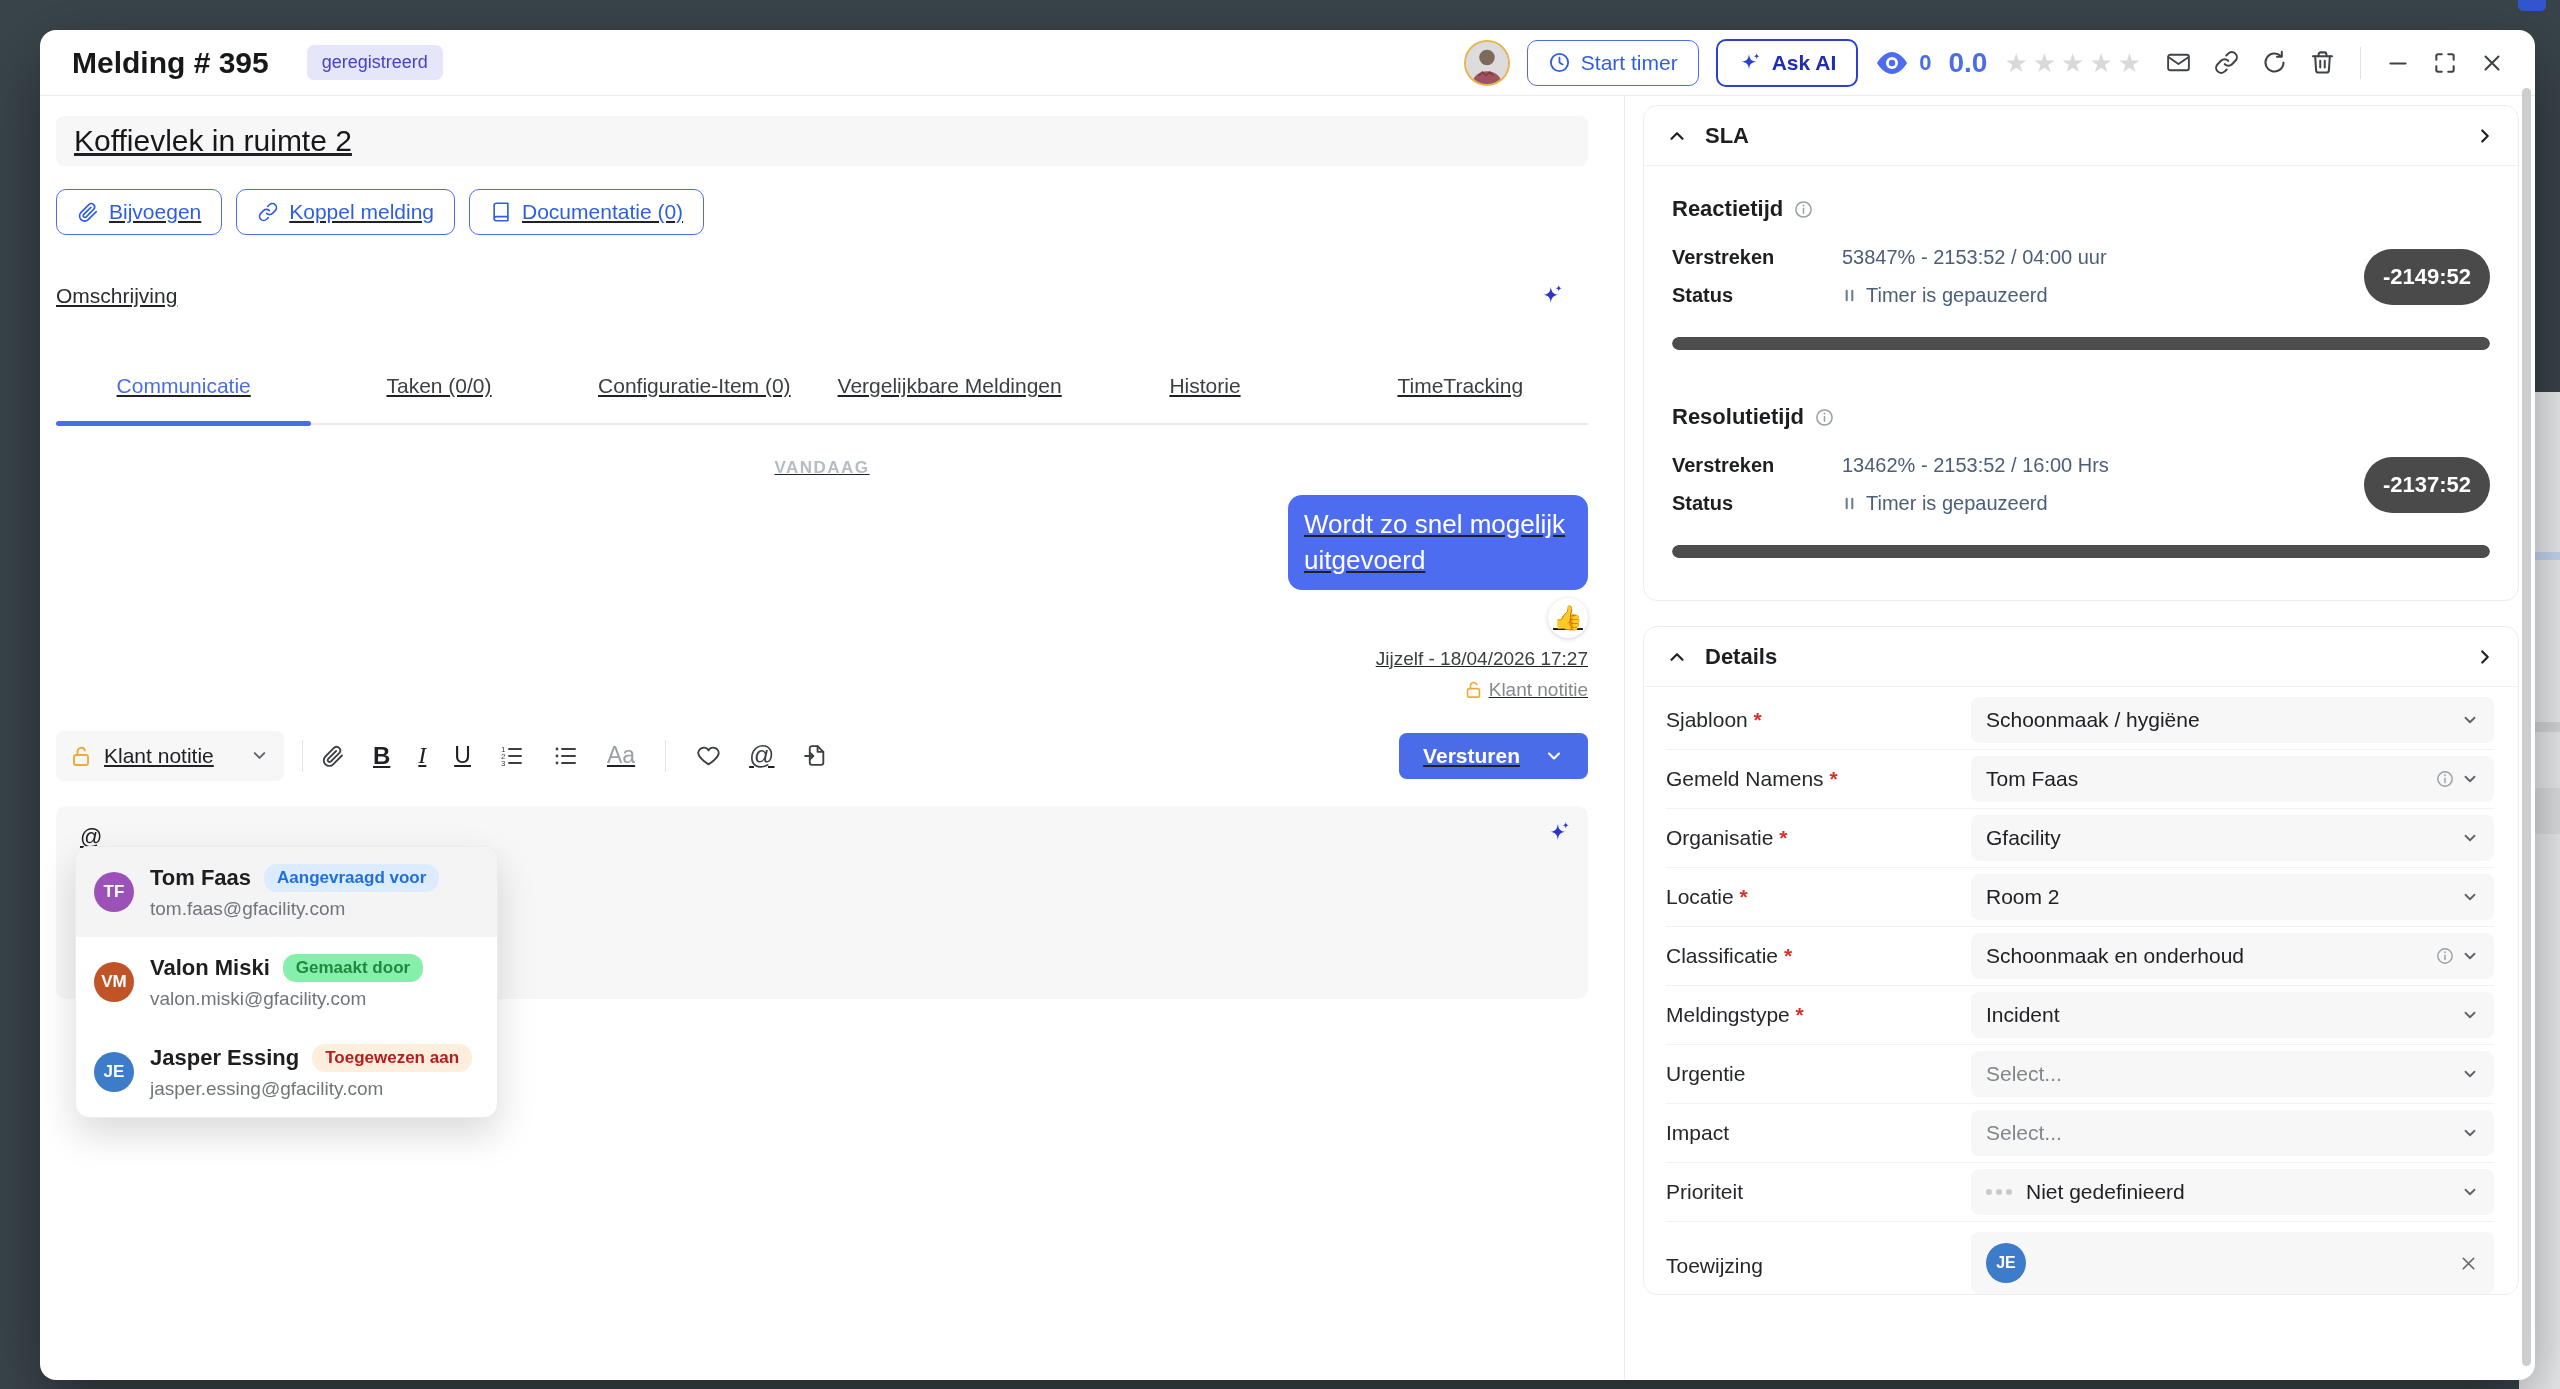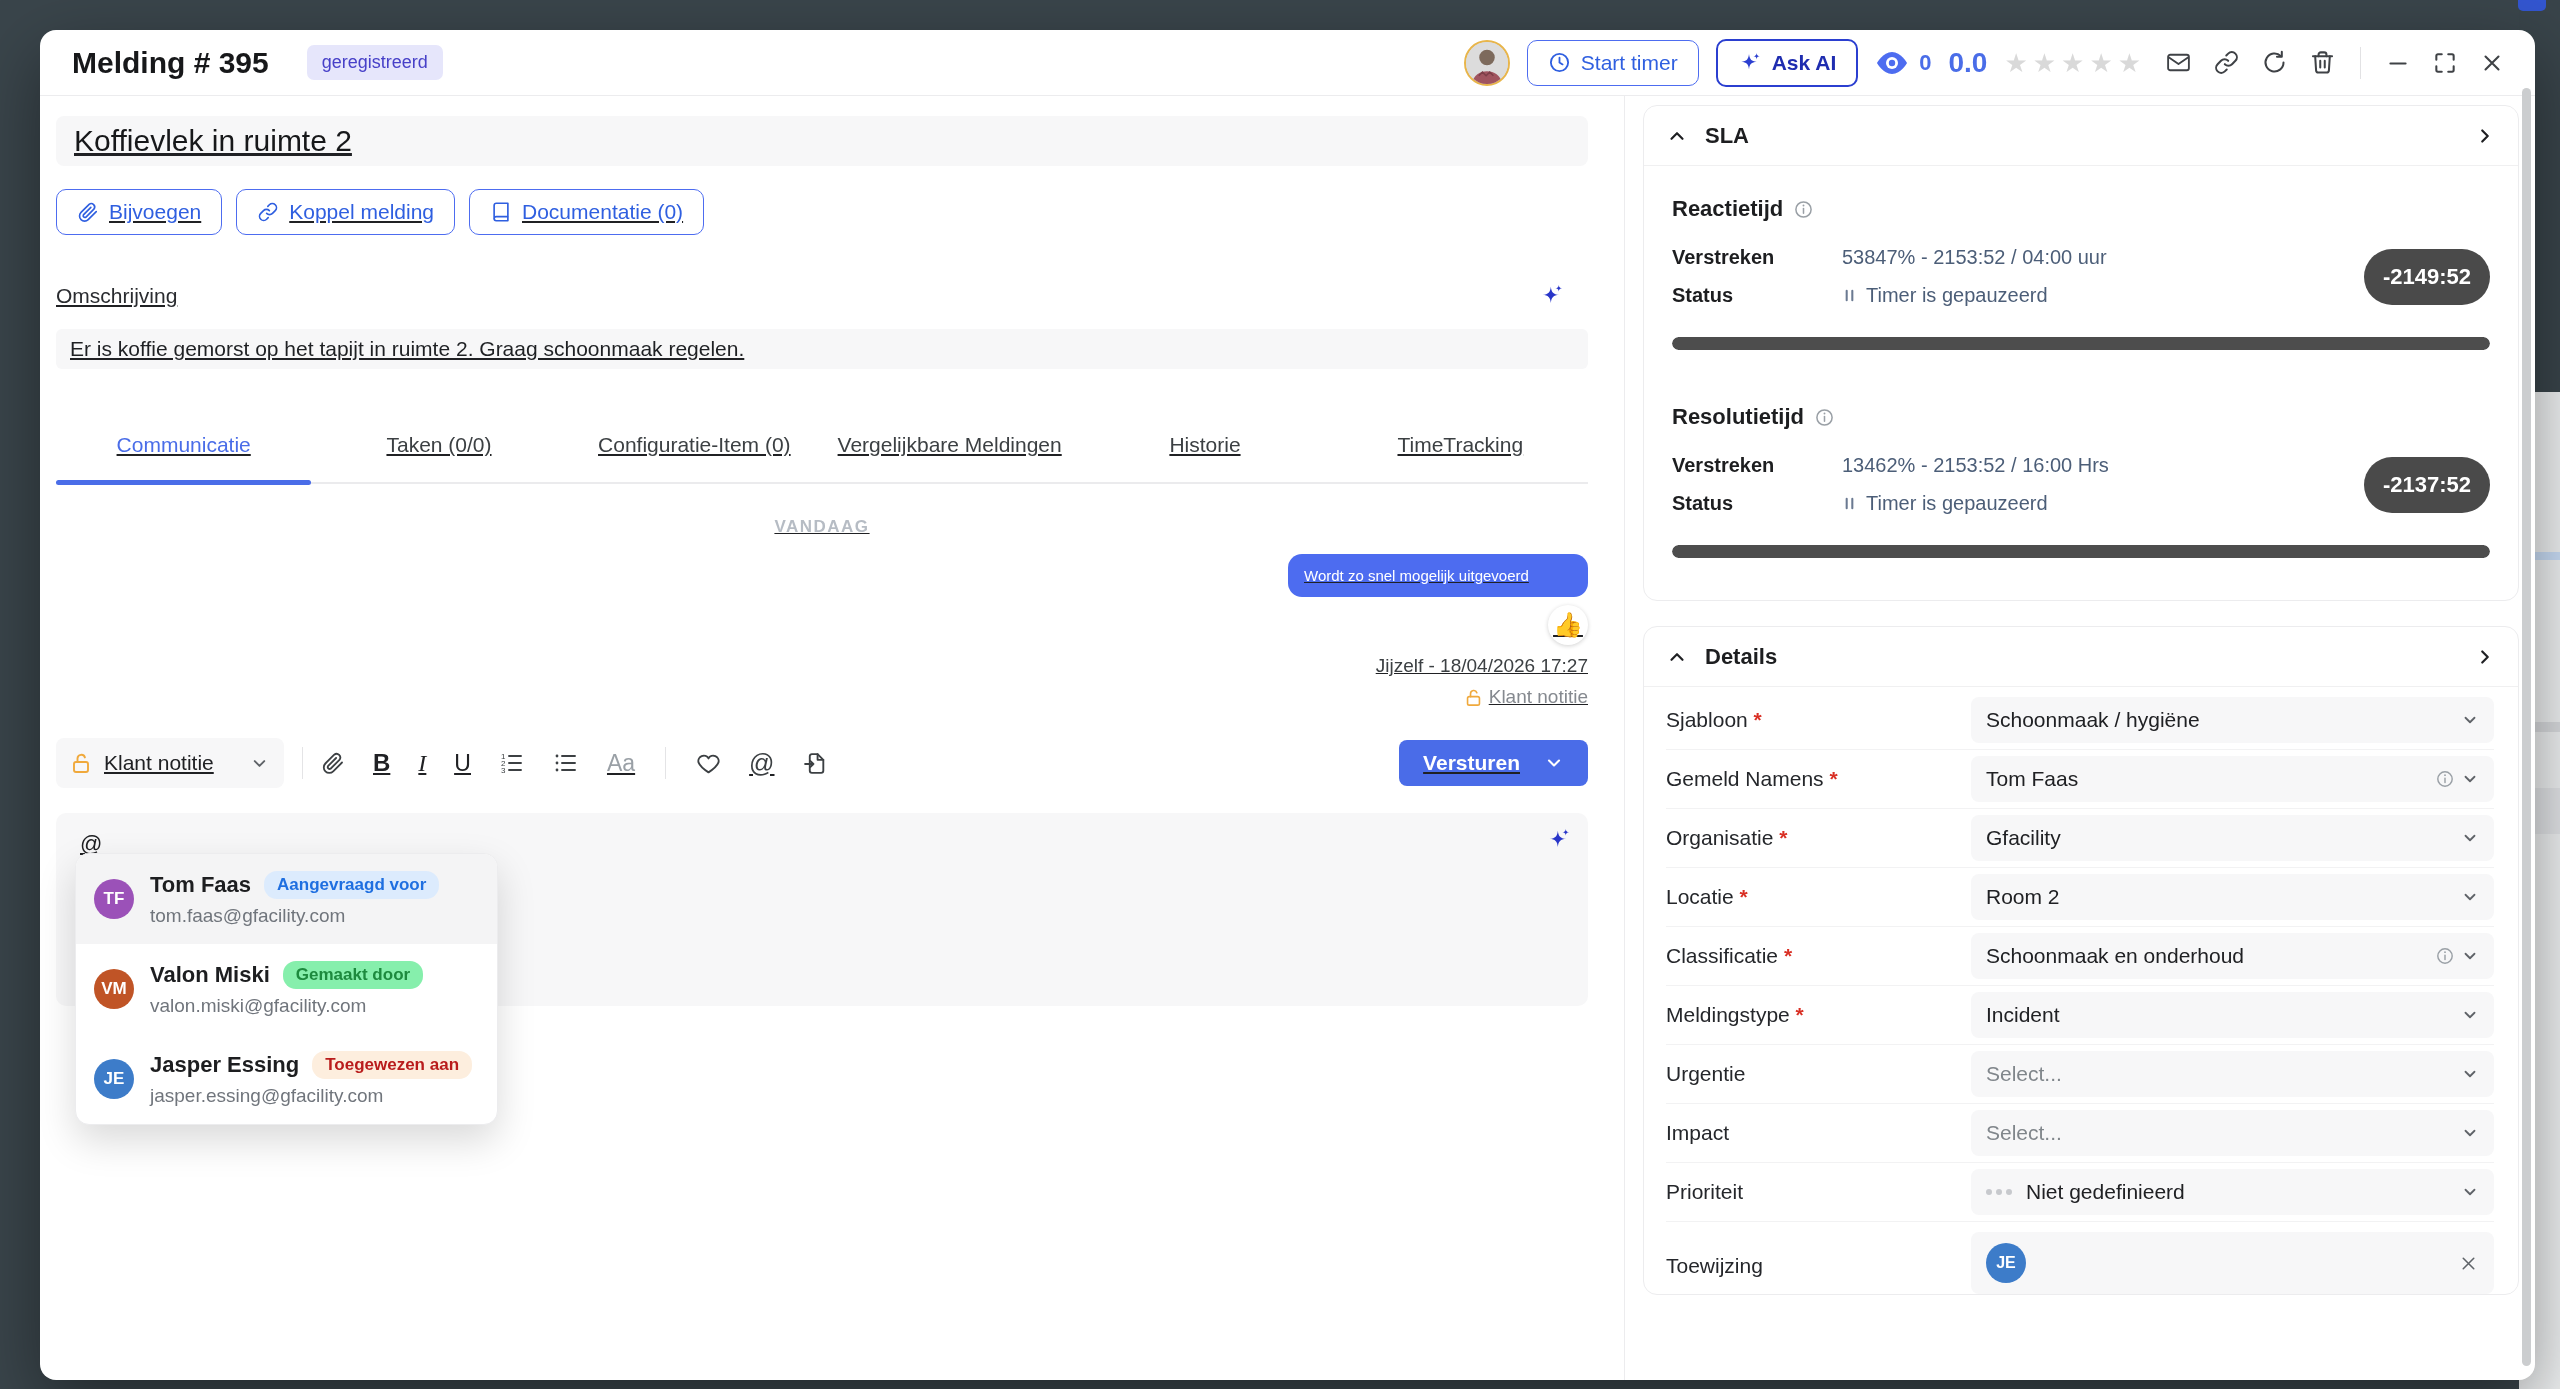--- a/index.html
+++ b/index.html
@@ -44,21 +44,21 @@
   .desc-box { margin-top:19px; height:40px; background:#f7f7f8; border-radius:6px; display:flex; align-items:center;
               padding:0 14px; font-size:21px; color:#1f2124; }
 
   .tabs { margin-top:64px; display:flex; border-bottom:2px solid #ebebed; }
   .tab { flex:1; text-align:center; font-size:21px; color:#3c4043; padding-bottom:25px; position:relative; cursor:pointer; }
   .tab.active { color:#4a6de8; }
   .tab.active::after { content:""; position:absolute; left:0; right:0; bottom:-3px; height:5px; background:#4a6de8; border-radius:3px; }
 
   .day-divider { margin-top:33px; text-align:center; font-size:17px; letter-spacing:1.5px; color:#b6bcc4; font-weight:600; }
   .msg-row { display:flex; justify-content:flex-end; margin-top:17px; }
-  .bubble { width:300px; background:#4d6cf0; color:#fff; font-size:15px; line-height:1.4; padding:11px 16px; border-radius:14px; }
+  .bubble { width:300px; background:#4d6cf0; color:#fff; font-size:26px; line-height:1.4; padding:11px 16px; border-radius:14px; }
   .reaction-row { display:flex; justify-content:flex-end; margin-top:8px; }
   .reaction { width:40px; height:40px; border-radius:50%; background:#fff; box-shadow:0 1px 4px rgba(0,0,0,.18);
               display:flex; align-items:center; justify-content:center; font-size:24px; }
   .msg-meta { text-align:right; margin-top:10px; font-size:19px; color:#3c4043; }
   .msg-visibility { display:flex; justify-content:flex-end; align-items:center; gap:7px; margin-top:9px; font-size:19px; color:#85898f; }
 
   .editor-toolbar { margin-top:30px; display:flex; align-items:center; }
   .note-select { height:50px; width:228px; background:#f7f7f8; border-radius:8px; display:flex; align-items:center;
                  gap:13px; padding:0 15px; font-size:21px; color:#202124; cursor:pointer; }
   .note-select .chev { margin-left:auto; }
@@ -284,21 +284,20 @@
       <div class="desc-label-row">
         <span>Omschrijving</span>
         <span style="margin-right:22px;">
           <svg width="28" height="28" viewBox="0 0 24 24" fill="#2936c9">
             <path d="M11 4c.5 4.8 2.2 6.5 7 7-4.8.5-6.5 2.2-7 7-.5-4.8-2.2-6.5-7-7 4.8-.5 6.5-2.2 7-7z"></path>
             <path d="M17.8 2.5c.22 1.9.9 2.58 2.8 2.8-1.9.22-2.58.9-2.8 2.8-.22-1.9-.9-2.58-2.8-2.8 1.9-.22 2.58-.9 2.8-2.8z"></path>
           </svg>
         </span>
       </div>
 
-      <div class="desc-box">Er is koffie gemorst op het tapijt in ruimte 2. Graag schoonmaak regelen.</div>
 
       <div class="tabs">
         <div class="tab active">Communicatie</div>
         <div class="tab">Taken (0/0)</div>
         <div class="tab">Configuratie-Item (0)</div>
         <div class="tab">Vergelijkbare Meldingen</div>
         <div class="tab">Historie</div>
         <div class="tab">TimeTracking</div>
       </div>
 

